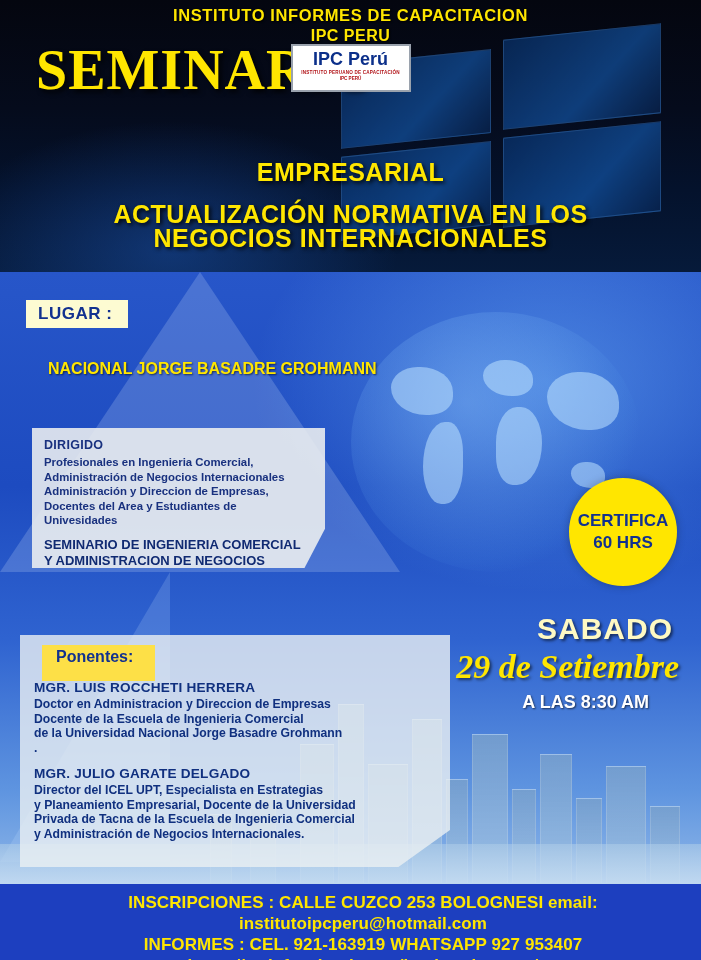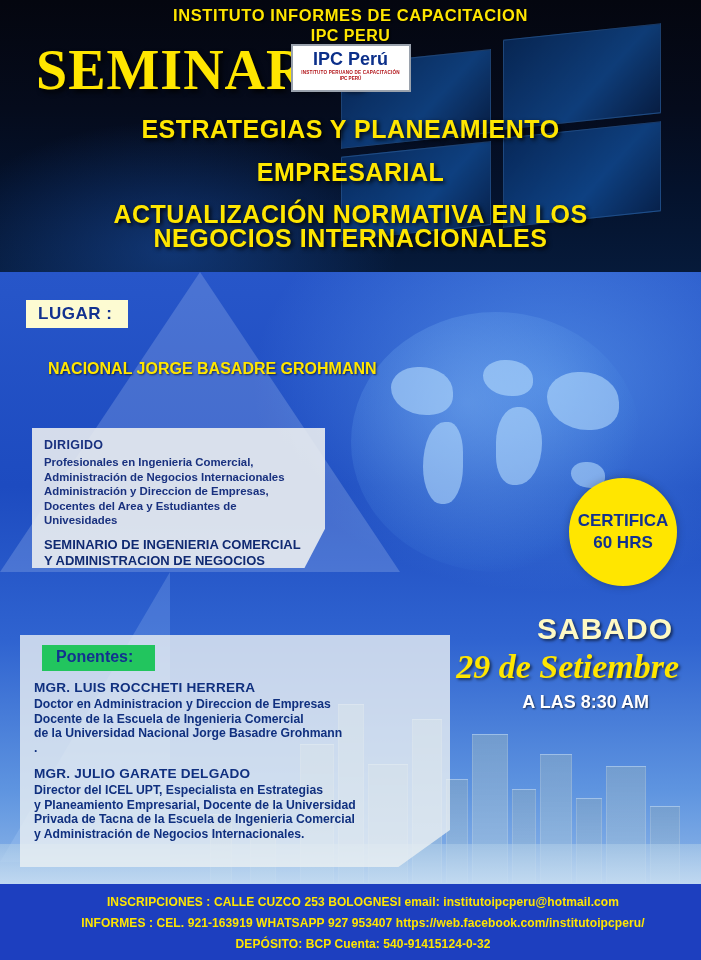--- a/index.html
+++ b/index.html
@@ -277,22 +277,22 @@
   .certifica div {
     color: #12318f;
     font-weight: bold;
     font-size: 17px;
     line-height: 22px;
   }
 
   .ponentes-tag {
     position: absolute;
     left: 42px; top: 645px;
-    background: #22c55e;
-    padding: 3px 22px 5px 14px;
+    background: #fde047;
+    padding: 3px 22px 15px 14px;
     z-index: 6;
   }
   .ponentes-tag span {
     color: #12318f;
     font-weight: bold;
     font-size: 16px;
   }
   .ponentes-box {
     position: absolute;
     left: 20px; top: 635px;
@@ -358,21 +358,21 @@
     left: 0; bottom: 0;
     width: 701px; height: 76px;
     background: #1d3fbf;
     z-index: 8;
     padding-top: 8px;
   }
   .footer div {
     text-align: center;
     color: #ffe600;
     font-weight: bold;
-    font-size: 12px;
+    font-size: 17px;
     line-height: 21px;
     letter-spacing: .1px;
     margin-left: 25px;
   }
 </style>
 </head>
 <body>
 
 <div id="poster">
 
@@ -391,21 +391,20 @@
     <div class="inst-sub">IPC PERU</div>
   </div>
 
   <div class="ipc-badge">
     <div class="b1">IPC Perú</div>
     <div class="b2">INSTITUTO PERUANO DE CAPACITACIÓN</div>
     <div class="b3">IPC PERÚ</div>
   </div>
 
   <div class="seminario">SEMINARIO</div>
-  <div class="hl hl1">ESTRATEGIAS Y PLANEAMIENTO</div>
   <div class="hl hl2">EMPRESARIAL</div>
   <div class="hl hl3">ACTUALIZACIÓN NORMATIVA EN LOS</div>
   <div class="hl hl4">NEGOCIOS INTERNACIONALES</div>
 
   <div class="body-bg">
     <div class="globe">
       <span class="continent c1"></span>
       <span class="continent c2"></span>
       <span class="continent c3"></span>
       <span class="continent c4"></span>

